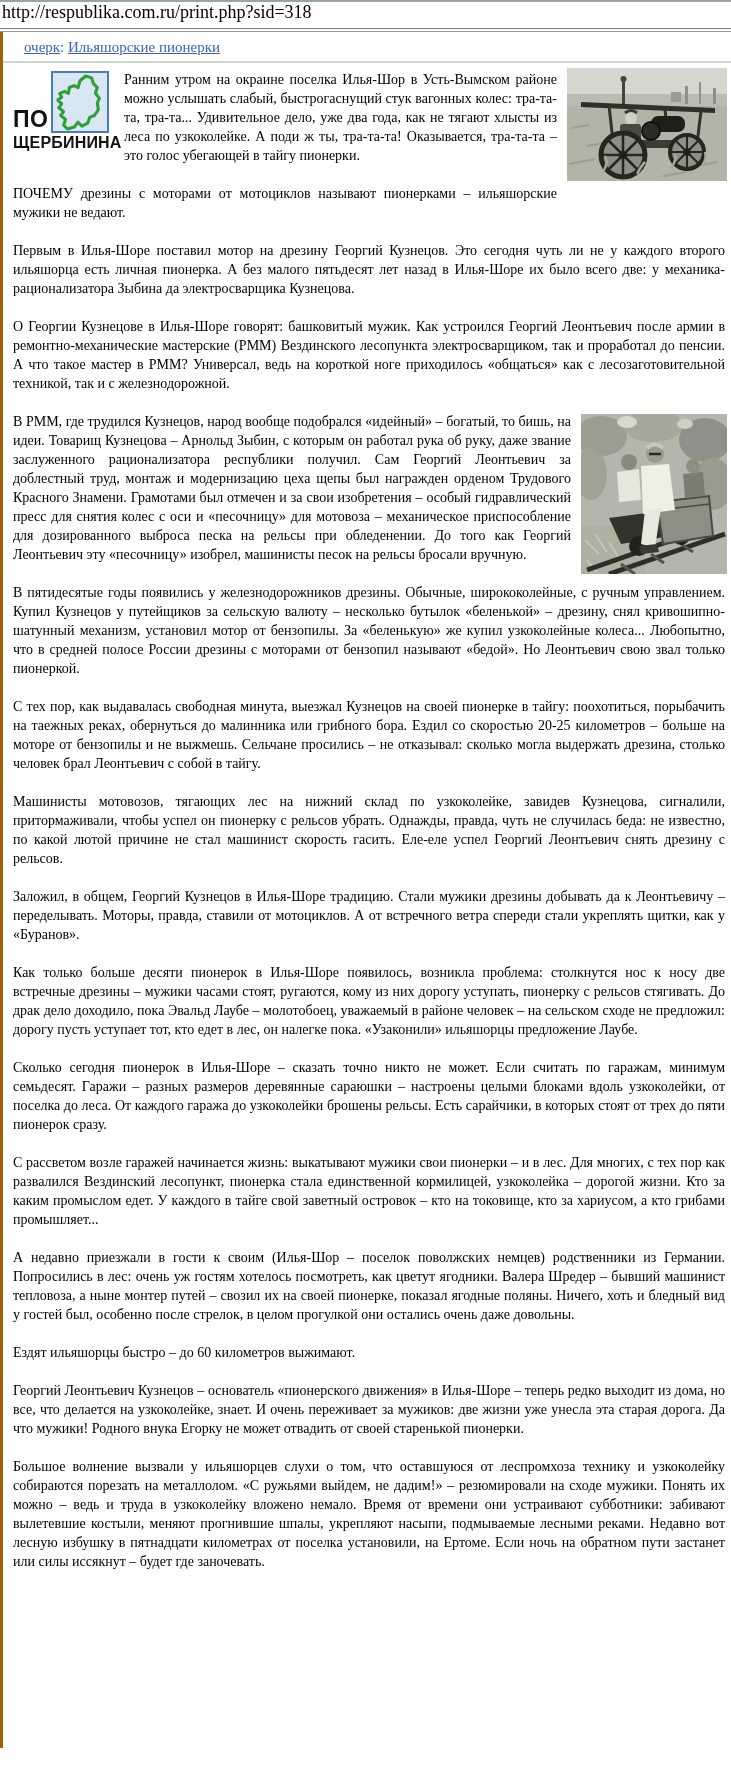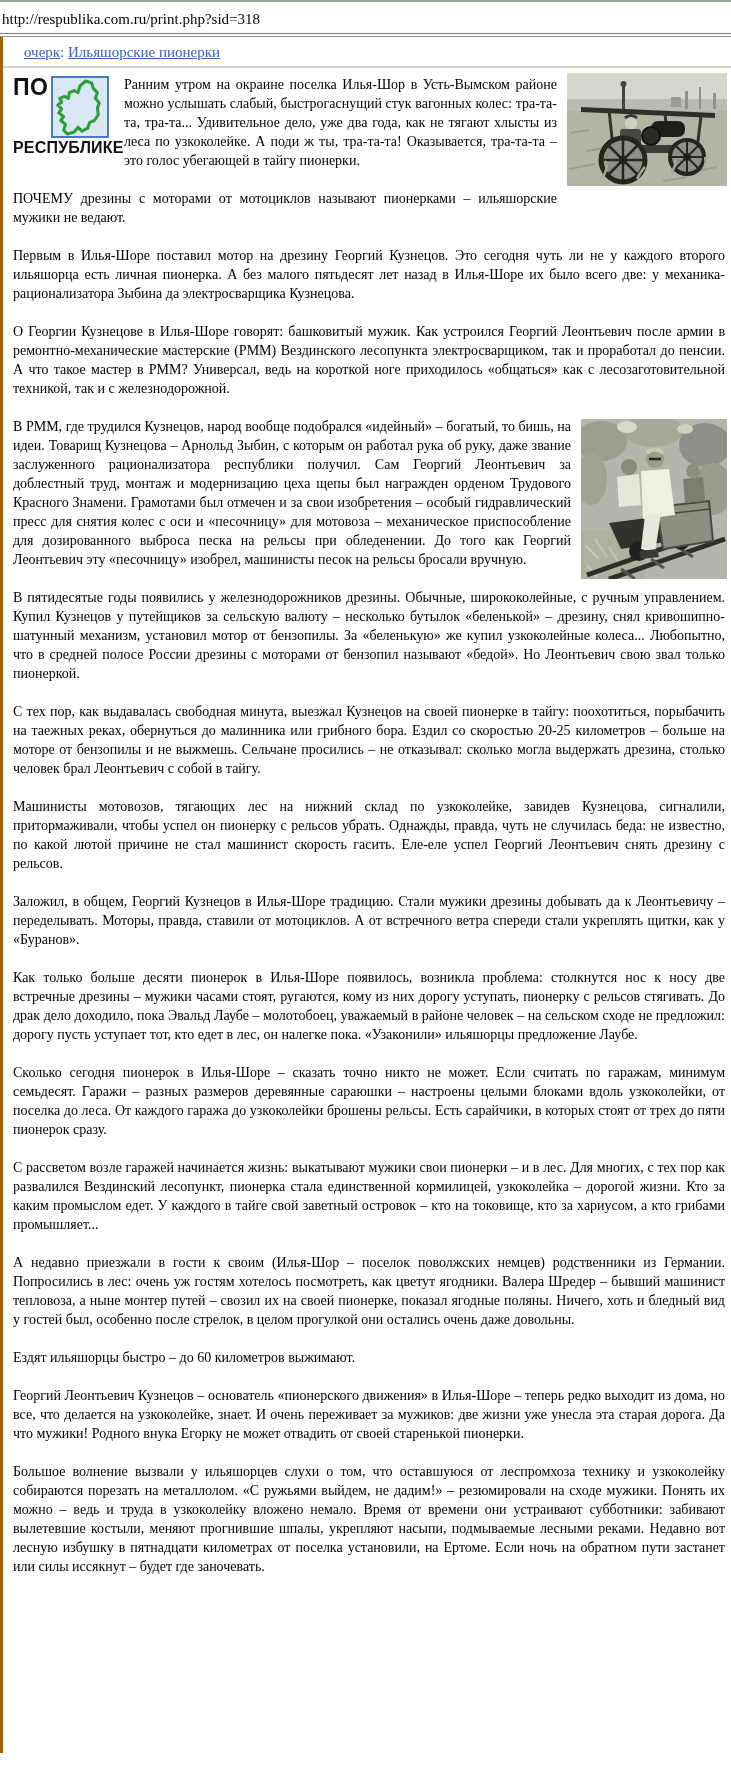--- a/index.html
+++ b/index.html
@@ -1,36 +1,36 @@
 <!DOCTYPE html>
 <html><head>
 <meta charset="utf-8">
 <style>
   html,body{margin:0;padding:0;background:#ffffff;}
   body{width:731px;font-family:"Liberation Serif", serif;color:#000;}
 
   
   .top-rule{height:2px;background:#97a897;}
-  .url-line{font-size:15px;padding:9px 2px 5px 2px;white-space:nowrap;}
+  .url-line{font-size:18px;padding:0 2px 5px 2px;white-space:nowrap;}
   .url-sep{border-top:1px solid #7e7e7e;border-bottom:1px solid #9a9a9a;height:2px;background:#fff;}
 
   
   .page{border-left:3px solid #a16207;min-height:1716px;}
   .header-row{padding:7px 4px 5px 21px;border-bottom:2px solid #c9d8c9;font-size:15px;}
   .hlink{color:#3a62b4;text-decoration:underline;cursor:pointer;}
   .header-colon{color:#3a62b4;}
 
   .article{padding:7px 6px 8px 10px;font-size:14px;line-height:19px;text-align:justify;}
   .article p{margin:19px 0;}
   .article p.first{margin-top:0;}
   .byline{margin-top:19px;font-weight:bold;font-size:14.5px;line-height:21px;}
 
   
   .logo{float:left;width:107px;margin:1px 4px 2px 0;font-family:"Liberation Sans", sans-serif;font-weight:bold;color:#111;}
-  .logo-row{display:flex;align-items:flex-start;gap:3px;}
+  .logo-row{display:flex;align-items:flex-end;gap:3px;}
   .logo-po{font-size:23px;line-height:1;padding-bottom:2px;letter-spacing:.5px;}
   .logo-map-box{width:54px;height:58px;background:#d9e7f5;border:2px solid #4a7abf;flex:0 0 auto;}
   .logo-rest{font-size:16px;line-height:1.15;letter-spacing:.2px;margin-top:1px;}
 
   
   .photo{background:#c4c4ba;}
   .photo svg{display:block;}
   .photo1{float:right;width:160px;height:113px;margin:-2px -2px 6px 10px;}
   .photo2{float:right;width:146px;height:160px;margin:2px -2px 6px 10px;}
 </style>
@@ -92,21 +92,21 @@
 
     <div class="logo">
       <div class="logo-row">
         <span class="logo-po">ПО</span>
         <span class="logo-map-box">
           <svg width="54" height="58" viewBox="0 0 56 60" xmlns="http://www.w3.org/2000/svg">
             <path d="M34,3 L40,5 L42,11 L46,15 L44,21 L48,26 L46,31 L47,38 L43,44 L38,46 L36,52 L30,55 L26,51 L22,56 L15,58 L11,54 L13,48 L8,44 L11,40 L6,36 L9,32 L5,28 L9,25 L7,21 L12,19 L16,21 L17,15 L22,13 L26,15 L28,8 Z" fill="none" stroke="#2f9e3a" stroke-width="3.2" stroke-linejoin="round"></path>
           </svg>
         </span>
       </div>
-      <div class="logo-rest">РЕСПУБЛИКЕ</div>
+      <div class="logo-rest">ЩЕРБИНИНА</div>
     </div>
 
     <p class="first">Ранним утром на окраине поселка Илья-Шор в Усть-Вымском районе можно услышать слабый, быстрогаснущий стук вагонных колес: тра-та-та, тра-та... Удивительное дело, уже два года, как не тягают хлысты из леса по узкоколейке. А поди ж ты, тра-та-та! Оказывается, тра-та-та – это голос убегающей в тайгу пионерки.</p>
     <p>ПОЧЕМУ дрезины с моторами от мотоциклов называют пионерками – ильяшорские мужики не ведают.</p>
     <p>Первым в Илья-Шоре поставил мотор на дрезину Георгий Кузнецов. Это сегодня чуть ли не у каждого второго ильяшорца есть личная пионерка. А без малого пятьдесят лет назад в Илья-Шоре их было всего две: у механика-рационализатора Зыбина да электросварщика Кузнецова.</p>
     <p>О Георгии Кузнецове в Илья-Шоре говорят: башковитый мужик. Как устроился Георгий Леонтьевич после армии в ремонтно-механические мастерские (РММ) Вездинского лесопункта электросварщиком, так и проработал до пенсии. А что такое мастер в РММ? Универсал, ведь на короткой ноге приходилось «общаться» как с лесозаготовительной техникой, так и с железнодорожной.</p>
 
     <div class="photo photo2">
       <svg width="146" height="160" viewBox="0 0 146 160" xmlns="http://www.w3.org/2000/svg">
         <rect x="0" y="0" width="146" height="160" fill="#b5b5ab"></rect>

